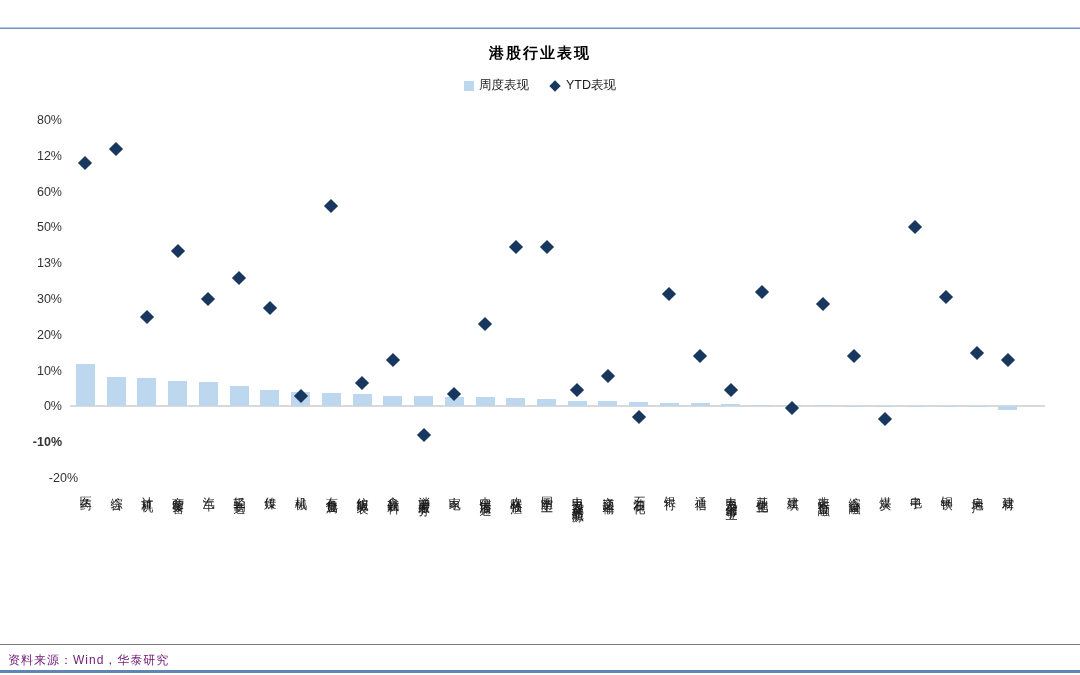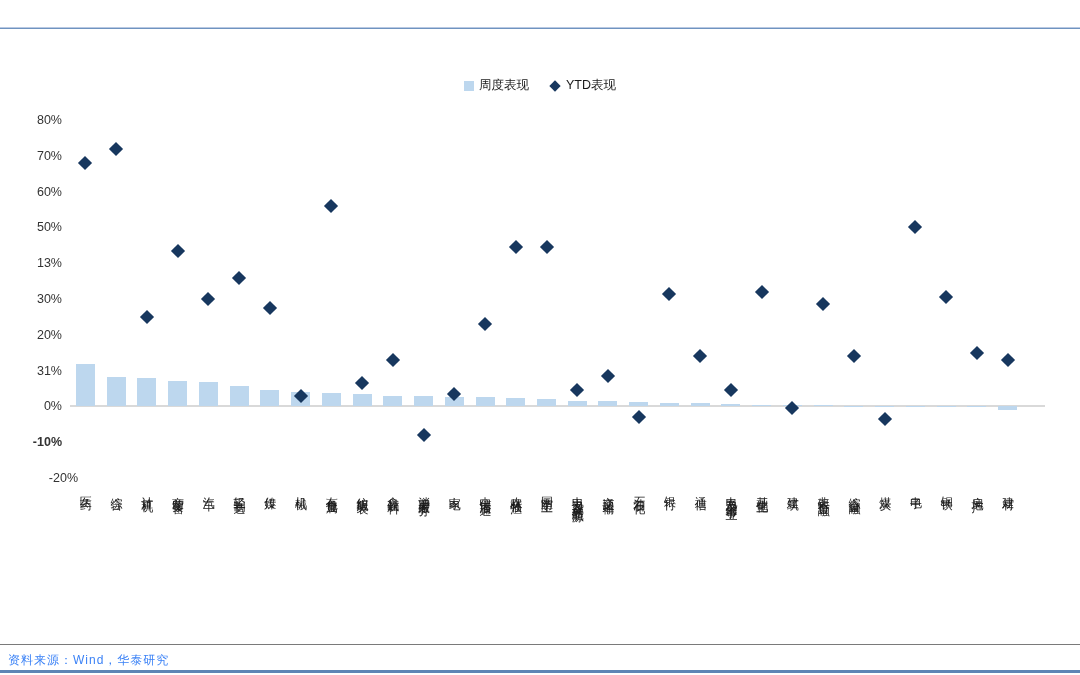--- a/index.html
+++ b/index.html
@@ -43,58 +43,59 @@
   }
   .xlabel {
     position:absolute; writing-mode:vertical-rl; text-orientation:upright;
     font-size:12px; color:#1a1a1a; letter-spacing:2px; line-height:13px;
     transform:translateX(-50%);
   }
   .footer-rule {
     position:absolute; left:0; top:644px; width:1080px; height:1px; background:#7a7a7a;
   }
   .footer {
-    position:absolute; left:8px; top:652px; font-size:12px; color:#3b82f6;
+    position:absolute; left:8px; top:652px; font-size:12px; color:#701a75;
     letter-spacing:1px;
   }
   .bottom-rule {
     position:absolute; left:0; top:670px; width:1080px; height:3px; background:#5e85b5;
   }
 </style>
 </head>
 <body>
 
 <div class="page">
   <div class="fig-rule"></div>
 
+  <div class="chart-title">港股行业表现</div>
 
   <div class="legend">
     <span class="legend-item">
       <span class="swatch-bar"></span>
       <span>周度表现</span>
     </span>
     <span class="legend-item">
       <span class="swatch-diamond"></span>
       <span>YTD表现</span>
     </span>
   </div>
 
   <div id="plot"></div>
 
   <div class="footer-rule"></div>
   <div class="footer">资料来源：Wind，华泰研究</div>
   <div class="bottom-rule"></div>
 <div class="ytick" style="left: 4px; top: 113px;">80%</div>
-    <div class="ytick" style="left: 4px; top: 148.8px;">70%</div>
+    <div class="ytick" style="left: 4px; top: 148.8px;">12%</div>
     <div class="ytick" style="left: 4px; top: 184.6px;">60%</div>
     <div class="ytick" style="left: 4px; top: 220.4px;">50%</div>
     <div class="ytick" style="left: 4px; top: 256.2px;">13%</div>
     <div class="ytick" style="left: 4px; top: 292px;">30%</div>
     <div class="ytick" style="left: 4px; top: 327.8px;">20%</div>
-    <div class="ytick" style="left: 4px; top: 363.6px;">31%</div>
+    <div class="ytick" style="left: 4px; top: 363.6px;">10%</div>
     <div class="ytick" style="left: 4px; top: 399.4px;">0%</div>
     <div class="ytick" style="left: 4px; top: 435.2px; font-weight: bold;">-10%</div>
     <div class="ytick" style="left: 20px; top: 471px;">-20%</div>
     <div class="zero-line" style="left: 70px; top: 405.4px; width: 975px;"></div>
     <div class="wbar" style="left: 75.871px; width: 19px; top: 364.156px; height: 42.244px; background: rgb(189, 215, 238);"></div>
     <div class="diamond" style="left: 80.371px; top: 157.96px; background: rgb(23, 55, 94);"></div>
     <div class="xlabel" style="left: 85.371px; top: 487px;">医药</div>
     <div class="wbar" style="left: 106.613px; width: 19px; top: 377.044px; height: 29.356px; background: rgb(189, 215, 238);"></div>
     <div class="diamond" style="left: 111.113px; top: 143.64px; background: rgb(23, 55, 94);"></div>
     <div class="xlabel" style="left: 116.113px; top: 487px;">综合</div>

